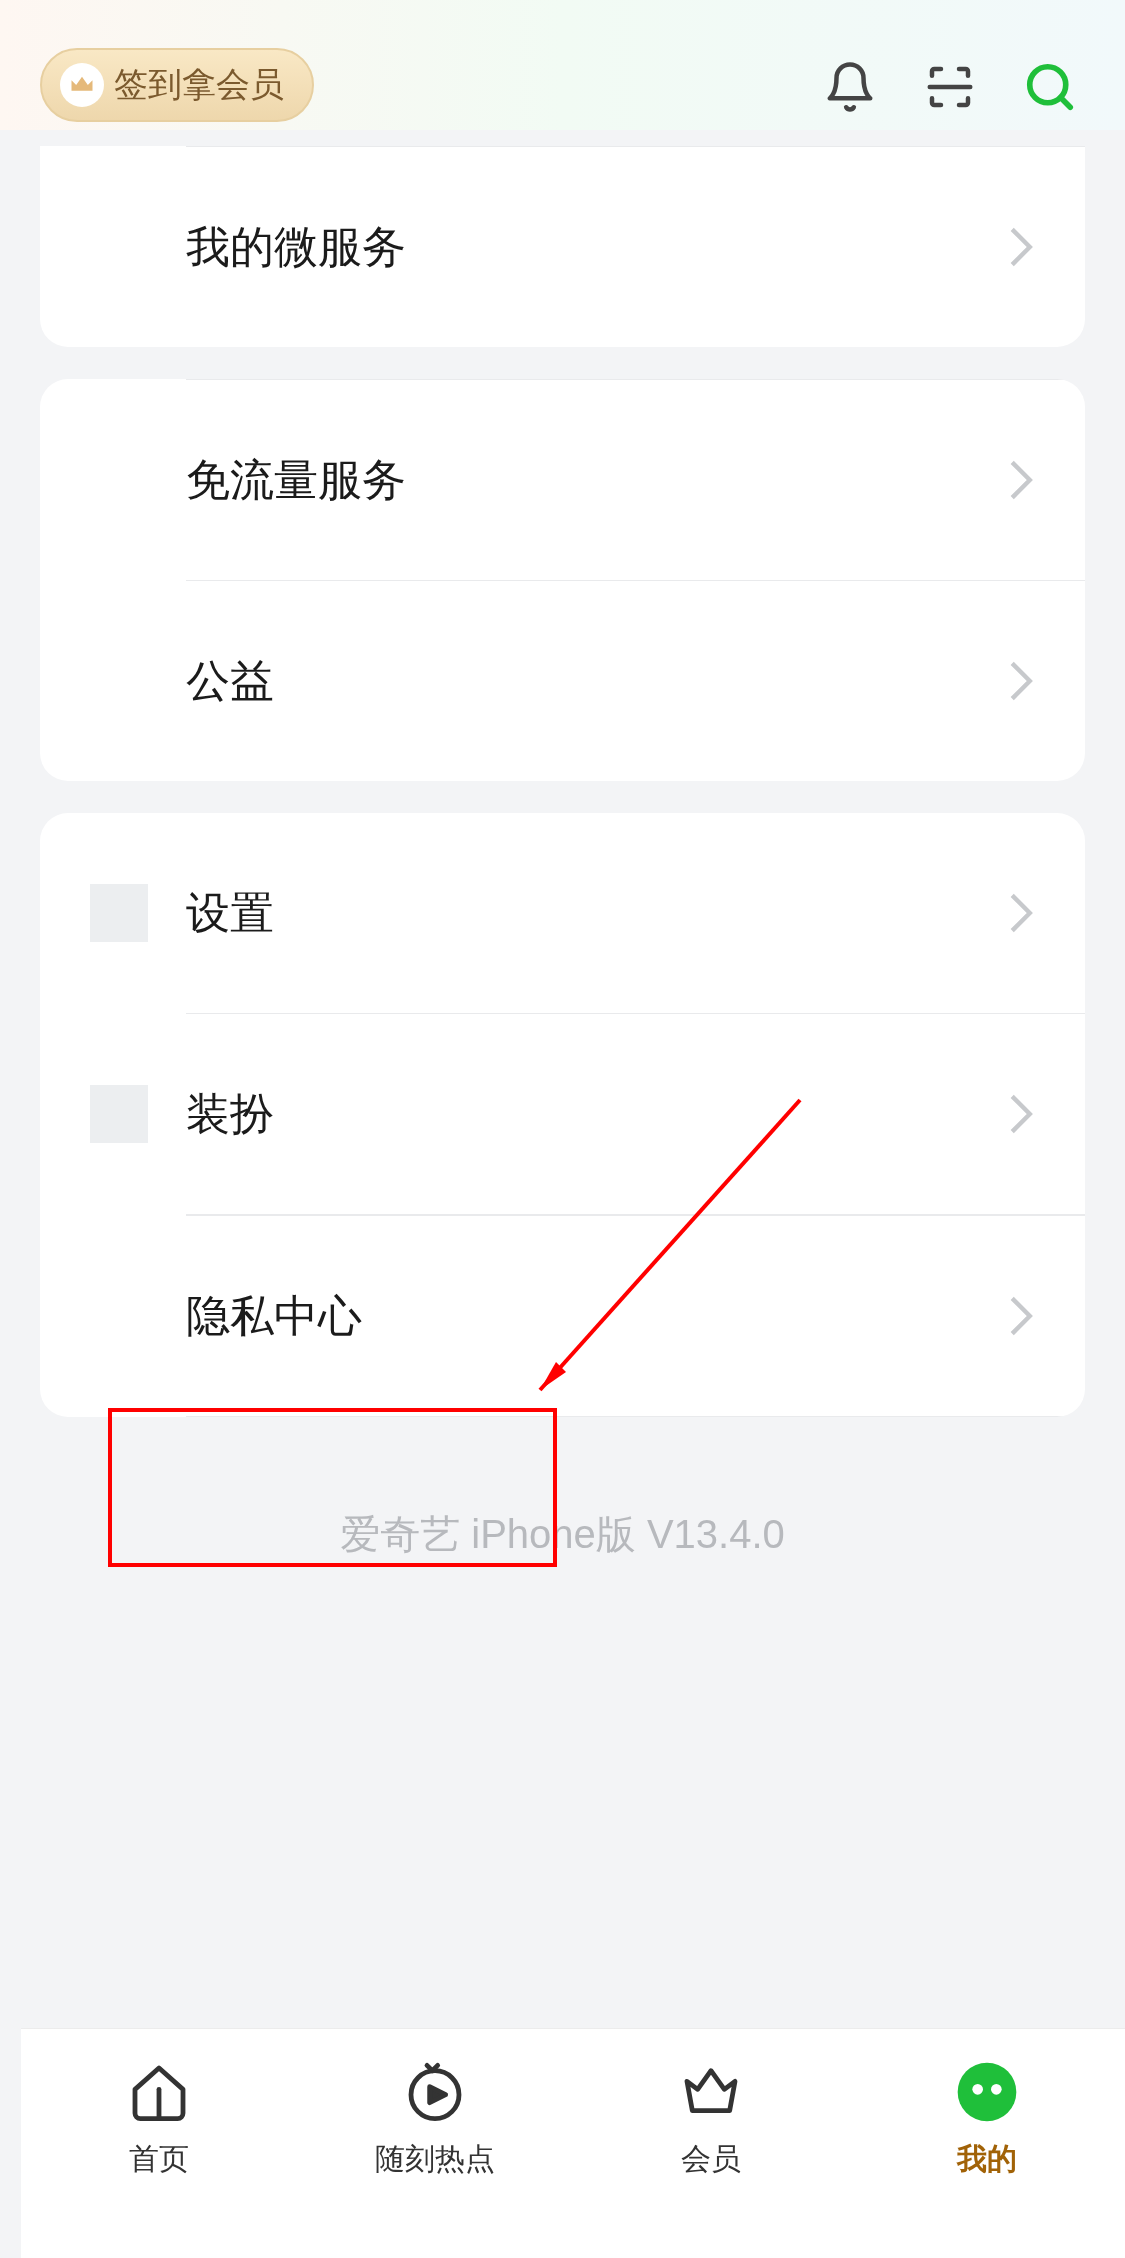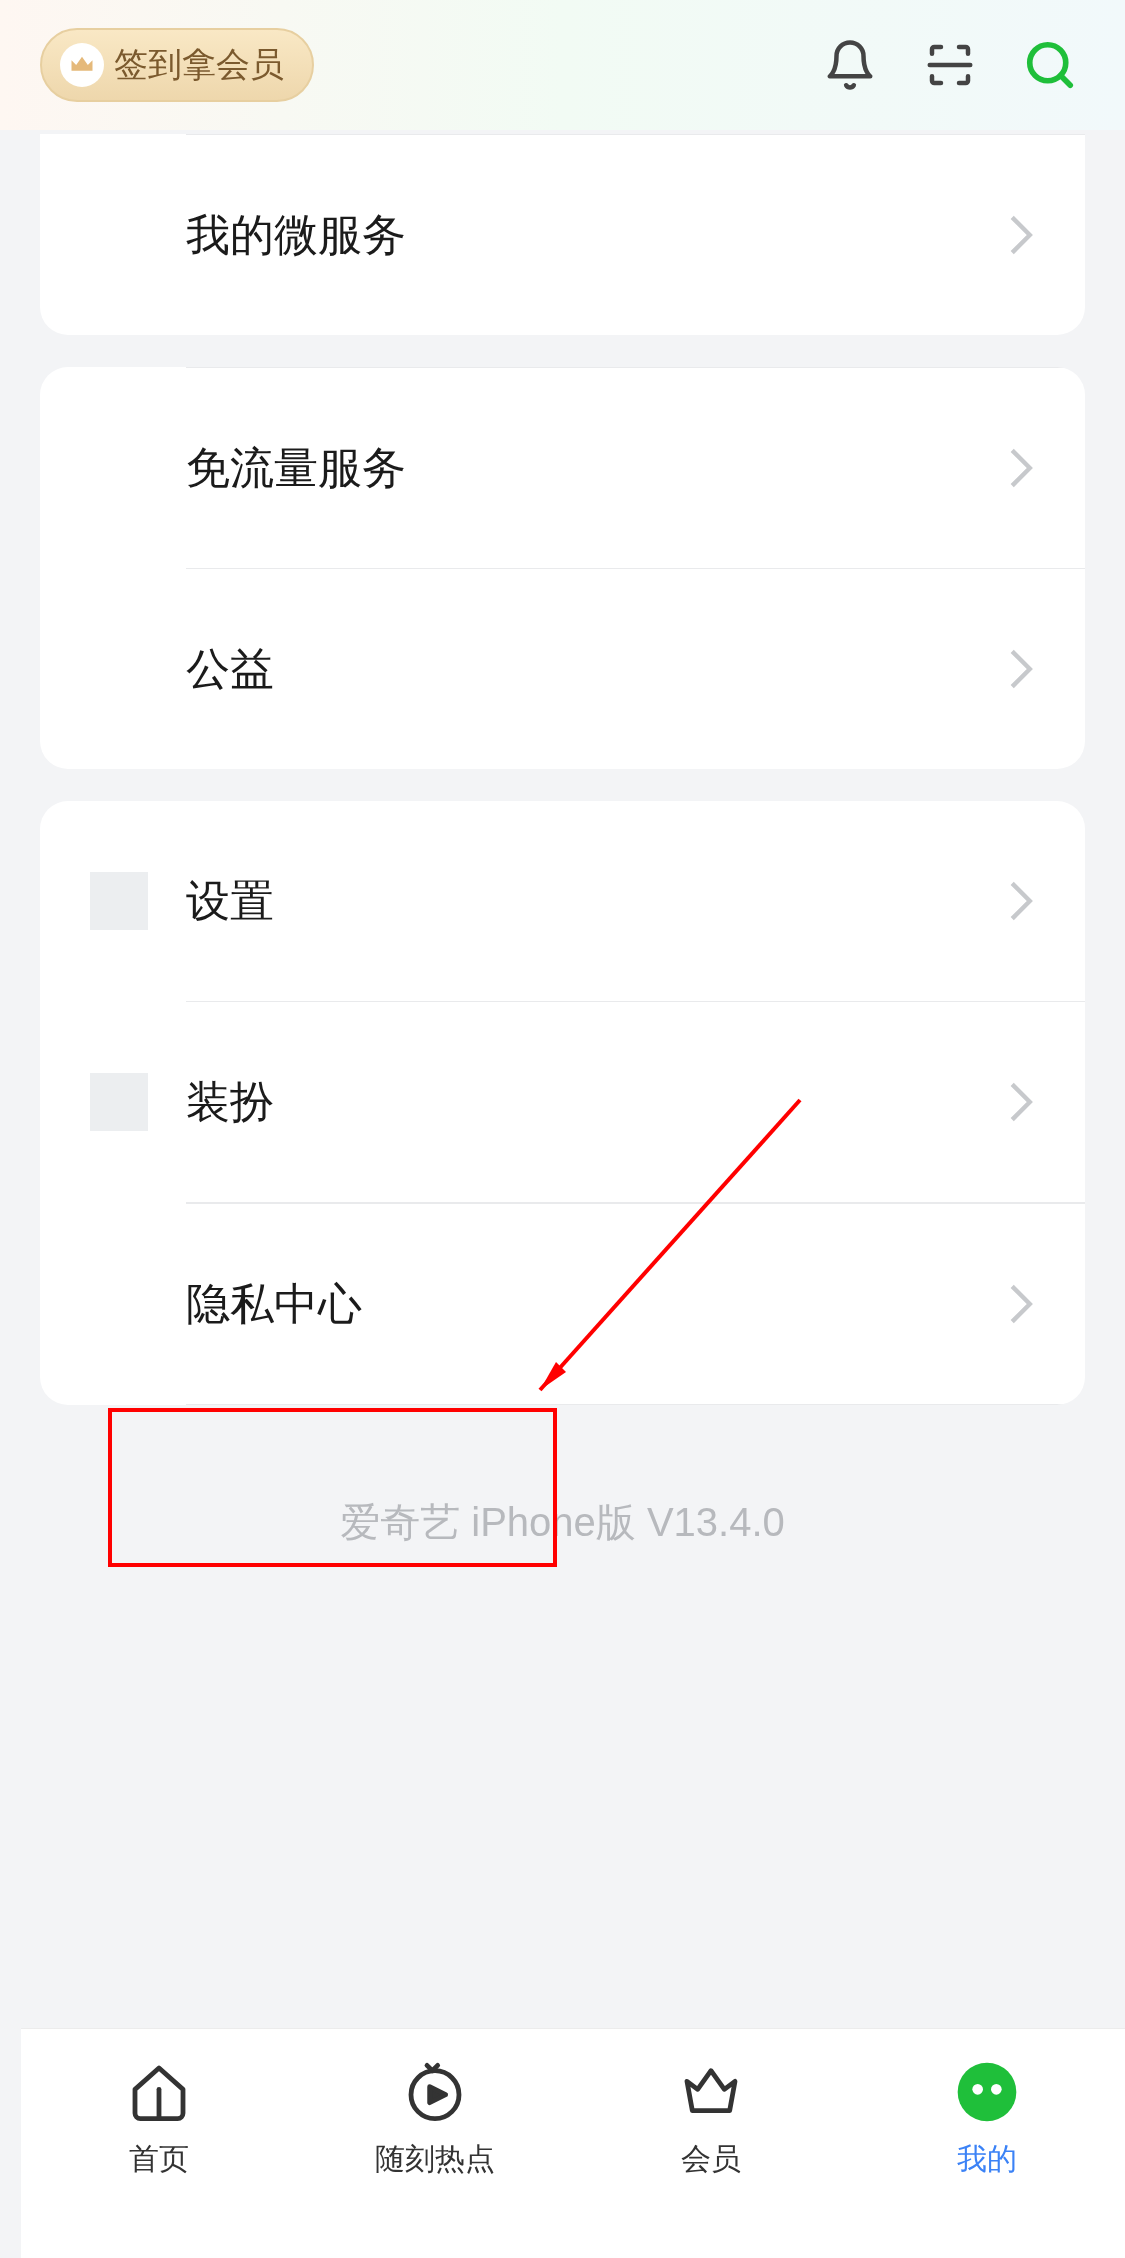--- a/index.html
+++ b/index.html
@@ -9,22 +9,22 @@
     background: #f3f4f6;
     position: relative;
     overflow: hidden;
   }
 
   
   .header {
     position: relative;
     height: 130px;
     display: flex;
-    align-items: center;
-    padding: 0 40px;
+    align-items: flex-end;
+    padding: 8px 40px;
     background: linear-gradient(90deg, #fef7f2 0%, #f2fbf4 50%, #f2f9fb 100%);
   }
   .signin-badge {
     display: flex;
     align-items: center;
     gap: 10px;
     background: linear-gradient(180deg, #f9e8c5 0%, #eed7ac 100%);
     border: 2px solid #e7cfa0;
     color: #7b5a2e;
     font-size: 34px;
@@ -52,21 +52,21 @@
   
   .content {
     padding: 0 40px;
   }
   .card {
     background: #fff;
     border-radius: 28px;
     overflow: hidden;
     margin-top: 32px;
   }
-  .card.first { margin-top: 4px; border-top-left-radius: 0; border-top-right-radius: 0; }
+  .card.first { margin-top: 16px; border-top-left-radius: 0; border-top-right-radius: 0; }
   .row {
     display: flex;
     align-items: center;
     min-height: 200px;
     padding: 0 50px 0 50px;
     position: relative;
   }
   .row .lead {
     width: 58px; height: 58px;
     background: #eceef0;
@@ -119,21 +119,21 @@
     flex: 1;
     display: flex;
     flex-direction: column;
     align-items: center;
     gap: 12px;
     color: #333;
   }
   .tab .ticon { width: 70px; height: 70px; display:flex;align-items:center;justify-content:center; }
   .tab .ticon svg { width: 64px; height: 64px; }
   .tab .tlabel { font-size: 30px; }
-  .tab.active .tlabel { color: #3b82f6; font-weight: 400; }
+  .tab.active .tlabel { color: #a16207; font-weight: 700; }
 </style>
 </head>
 <body>
 
 <div class="header">
   <div class="signin-badge">
     <span class="crown">
       <svg viewBox="0 0 24 24" fill="#e5b97a">
           <path d="M3 8l4 4 5-7 5 7 4-4v9H3z"></path>
         </svg>

